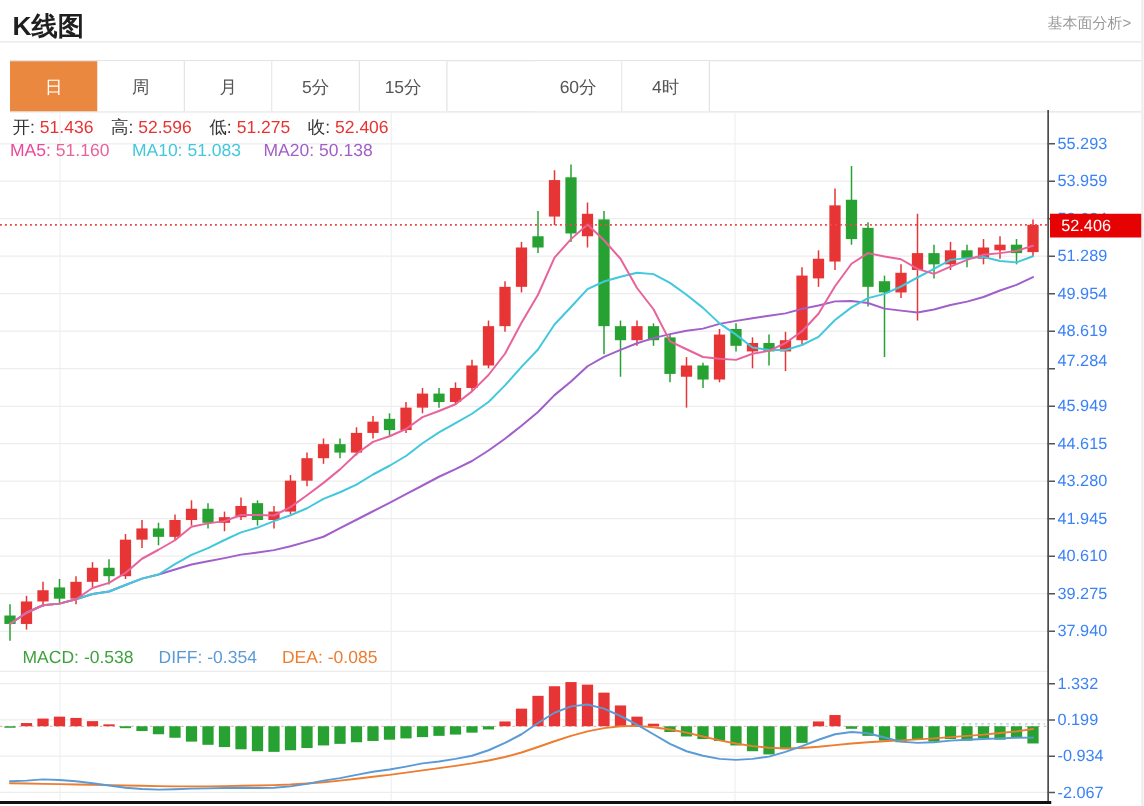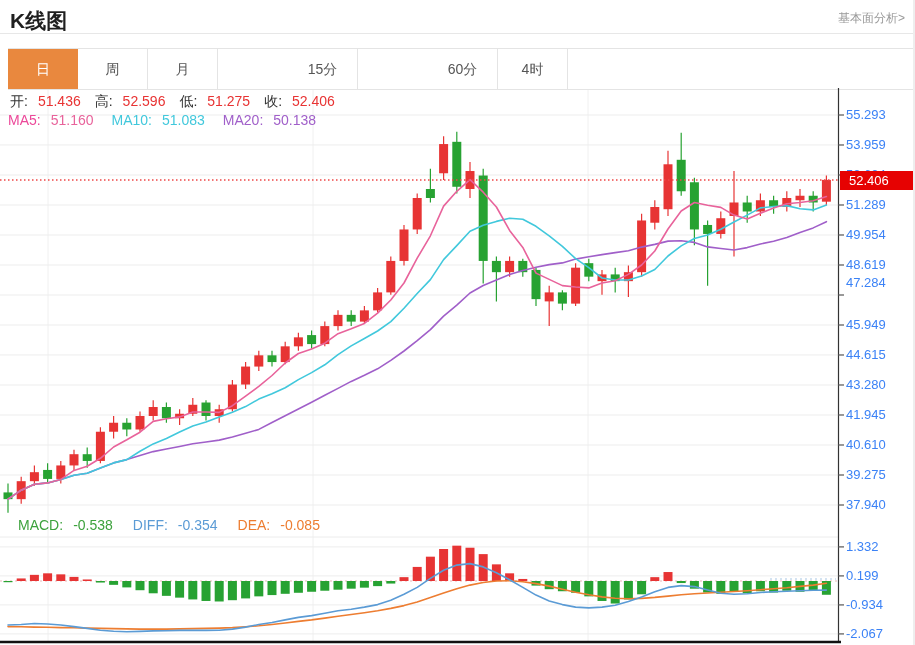--- a/index.html
+++ b/index.html
@@ -12,38 +12,39 @@
   .tab{position:absolute;top:0;height:40px;width:70px;line-height:40px;text-align:center;font-size:14px;color:#555;
        background:#fff;border-right:1px solid #e4e4e4;cursor:pointer;box-sizing:border-box;}
   .tab.first{border-left:1px solid #e4e4e4;}
   .tab.active{color:#fff;border:none;}
   #chart-svg{position:absolute;left:0;top:0;z-index:1;}
   .legend-row{position:absolute;z-index:3;display:flex;white-space:nowrap;font-size:14px;}
   .legend-ohlc{left:10px;top:93px;gap:14px;}
   .legend-ma{left:8px;top:112px;gap:18px;}
   .legend-macd{left:18px;top:517px;gap:20px;}
   .legend-row .lbl{color:#333;}
-  .legend-row .val{color:#e83333;margin-left:10px;}
+  .legend-row .val{color:#e83333;margin-left:4px;}
   .axis-label{position:absolute;left:846px;height:18px;line-height:18px;font-size:13px;color:#3b82f6;z-index:2;}
   .price-badge{position:absolute;left:840px;top:171px;width:75px;height:19px;line-height:19px;
                padding-left:9px;box-sizing:border-box;color:#fff;font-size:13px;z-index:4;}
 </style>
 </head>
 <body>
 
 <div class="page">
   <div class="header">
     <div class="title">K线图</div>
     <a class="fund-link">基本面分析&gt;</a>
   </div>
 
   <div class="tabrow" id="tabrow">
       <div class="tab first active" style="left: 0px; background: rgb(233, 136, 62);">日</div>
       <div class="tab" style="left: 70px;">周</div>
       <div class="tab" style="left: 140px;">月</div>
+      <div class="tab" style="left: 210px;">5分</div>
       <div class="tab" style="left: 280px;">15分</div>
       <div class="tab" style="left: 420px;">60分</div>
       <div class="tab" style="left: 490px;">4时</div>
     </div>
 
   <svg id="chart-svg" width="915" height="645">
       <line x1="48" y1="90" x2="48" y2="641" stroke="#f0f0f0" stroke-width="1"></line>
       <line x1="313" y1="90" x2="313" y2="641" stroke="#f0f0f0" stroke-width="1"></line>
       <line x1="588" y1="90" x2="588" y2="641" stroke="#f0f0f0" stroke-width="1"></line>
       <line x1="0" y1="115" x2="838" y2="115" stroke="#ededed" stroke-width="1"></line>
@@ -301,21 +302,21 @@
       <span><span class="lbl" style="color: rgb(237, 125, 49);">DEA:</span><span class="val" style="color: rgb(237, 125, 49);">-0.085</span></span>
     </div>
 
   <div id="price-axis">
       <div class="axis-label" style="top: 106px;">55.293</div>
       <div class="axis-label" style="top: 135.981px;">53.959</div>
       <div class="axis-label" style="top: 165.984px;">52.624</div>
       <div class="axis-label" style="top: 195.988px;">51.289</div>
       <div class="axis-label" style="top: 225.991px;">49.954</div>
       <div class="axis-label" style="top: 255.995px;">48.619</div>
-      <div class="axis-label" style="top: 274px;">47.284</div>
+      <div class="axis-label" style="top: 280px;">47.284</div>
       <div class="axis-label" style="top: 316.002px;">45.949</div>
       <div class="axis-label" style="top: 345.983px;">44.615</div>
       <div class="axis-label" style="top: 375.986px;">43.280</div>
       <div class="axis-label" style="top: 405.99px;">41.945</div>
       <div class="axis-label" style="top: 435.993px;">40.610</div>
       <div class="axis-label" style="top: 465.997px;">39.275</div>
       <div class="axis-label" style="top: 496px;">37.940</div>
     </div>
   <div id="macd-axis">
       <div class="axis-label" style="top: 537.901px;">1.332</div>

